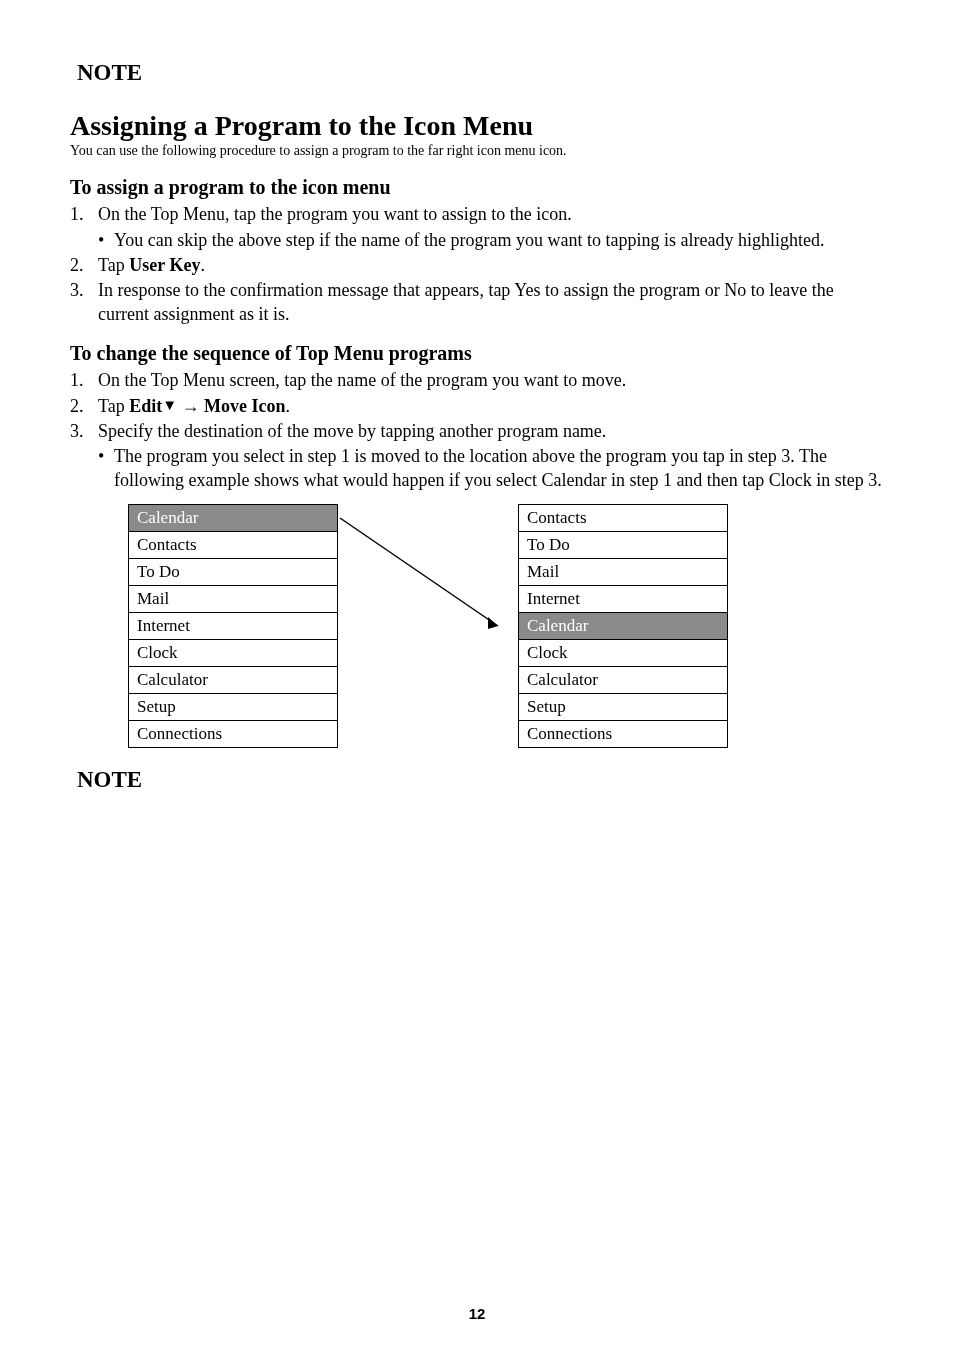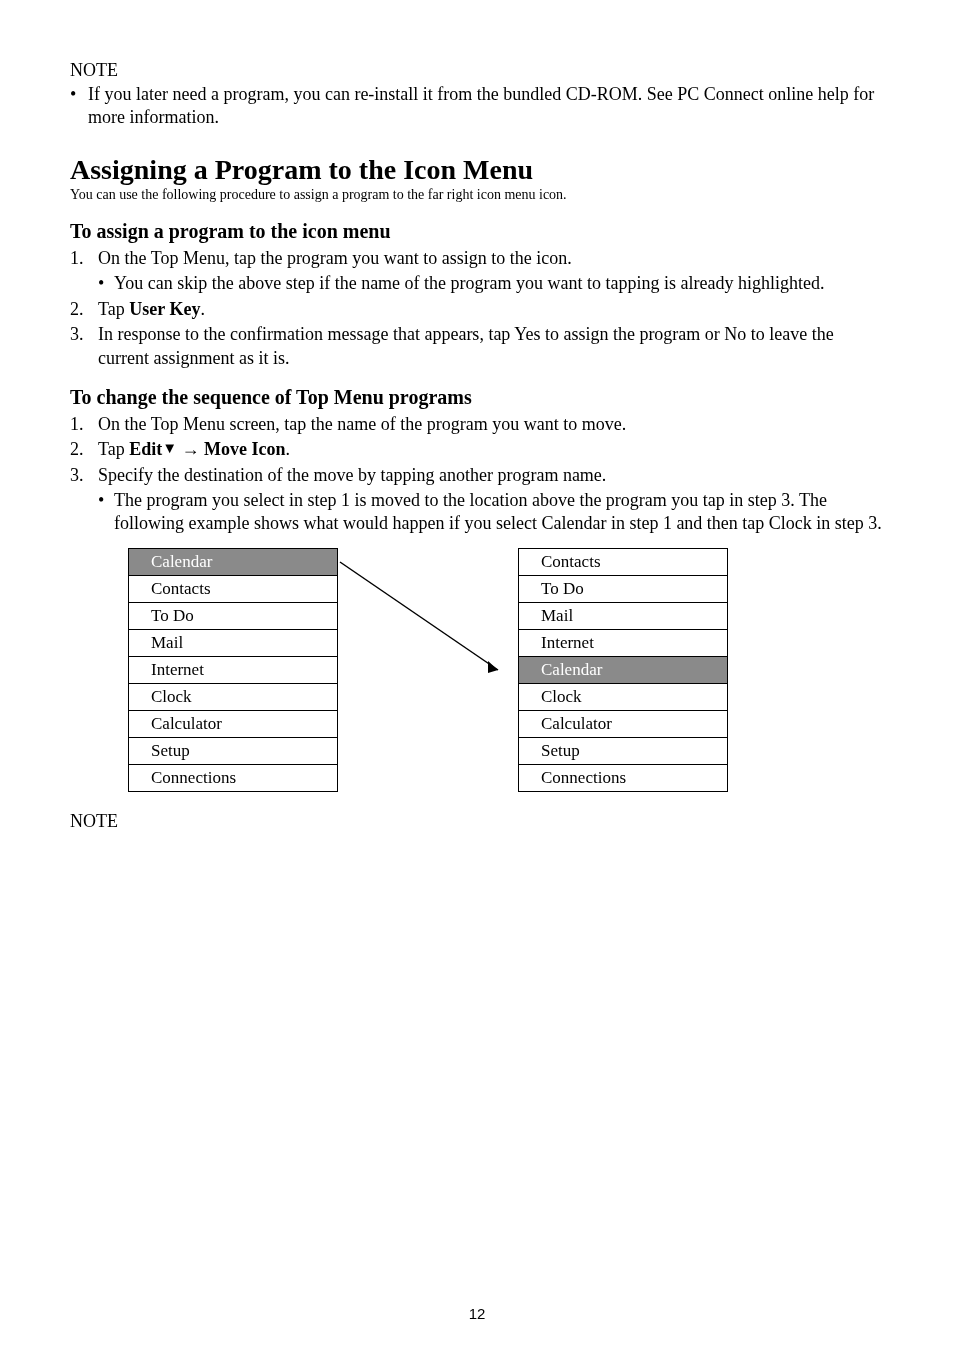--- a/index.html
+++ b/index.html
@@ -5,52 +5,48 @@
     * { box-sizing: border-box; margin: 0; padding: 0; }
     body {
       width: 954px;
       height: 1352px;
       background: #fff;
       font-family: "Times New Roman", Times, serif;
       color: #000;
       padding: 60px 70px 40px 70px;
       position: relative;
     }
-    .note-label { font-weight: normal; font-size: 18px; margin-bottom: 2px; }
+    .note-label { font-weight: bold; font-size: 23px; margin-bottom: 2px; margin-left: 7px; }
     .bullet-block { display: flex; font-size: 18px; line-height: 1.3; margin-bottom: 6px; }
     .bullet-dot { width: 18px; flex-shrink: 0; }
     .bullet-dot::before { content: "•"; }
     .bullet-text { flex: 1; }
     h2.section-title { font-size: 28px; font-weight: bold; margin-top: 24px; }
     p.body-text { font-size: 14px; line-height: 1.3; margin-bottom: 14px; }
     h3.subheading { font-size: 20px; font-weight: bold; margin-top: 16px; margin-bottom: 4px; }
     ol.numbered { list-style: none; padding: 0; margin: 0 0 12px 0; }
     ol.numbered > li { display: flex; font-size: 18px; line-height: 1.3; margin-bottom: 2px; }
     .num { width: 28px; flex-shrink: 0; }
     .li-body { flex: 1; }
     .sub-bullet { display: flex; margin-top: 2px; }
     .sub-bullet .bullet-dot { width: 16px; }
     .diagram { display: flex; align-items: flex-start; justify-content: flex-start; margin: 12px 0 18px 58px; }
     table.app-list { border-collapse: collapse; width: 210px; background: #fff; }
-    table.app-list td { border: 1px solid #000; padding: 3px 22px; font-size: 17px; height: 27px; }
+    table.app-list td { border: 1px solid #000; padding: 3px 8px; font-size: 17px; height: 27px; }
     td.highlighted { background: #8a8a8a; color: #fff; }
     .arrow-wrap { width: 180px; height: 245px; position: relative; flex-shrink: 0; }
     .arrow-wrap svg { width: 100%; height: 100%; }
-    .page-num { position: absolute; bottom: 30px; left: 0; right: 0; text-align: center; font-family: Arial, Helvetica, sans-serif; font-weight: normal; font-size: 15px; }
+    .page-num { position: absolute; bottom: 30px; left: 0; right: 0; text-align: center; font-family: Arial, Helvetica, sans-serif; font-weight: bold; font-size: 15px; }
     .down-triangle { display: inline-block; font-size: 15px; vertical-align: baseline; position: relative; top: -2px; }
   </style>
 </head>
 <body>
 
 <div>
   <div class="note-label">NOTE</div>
-  <div class="bullet-block">
-    <div class="bullet-dot"></div>
-    <div class="bullet-text">If you later need a program, you can re-install it from the bundled CD-ROM. See PC Connect online help for more information.</div>
-  </div>
 </div>
 
 <h2 class="section-title">Assigning a Program to the Icon Menu</h2>
 <p class="body-text">You can use the following procedure to assign a program to the far right icon menu icon.</p>
 
 <h3 class="subheading">To assign a program to the icon menu</h3>
 <ol class="numbered">
   <li>
     <span class="num">1.</span>
     <div class="li-body">

